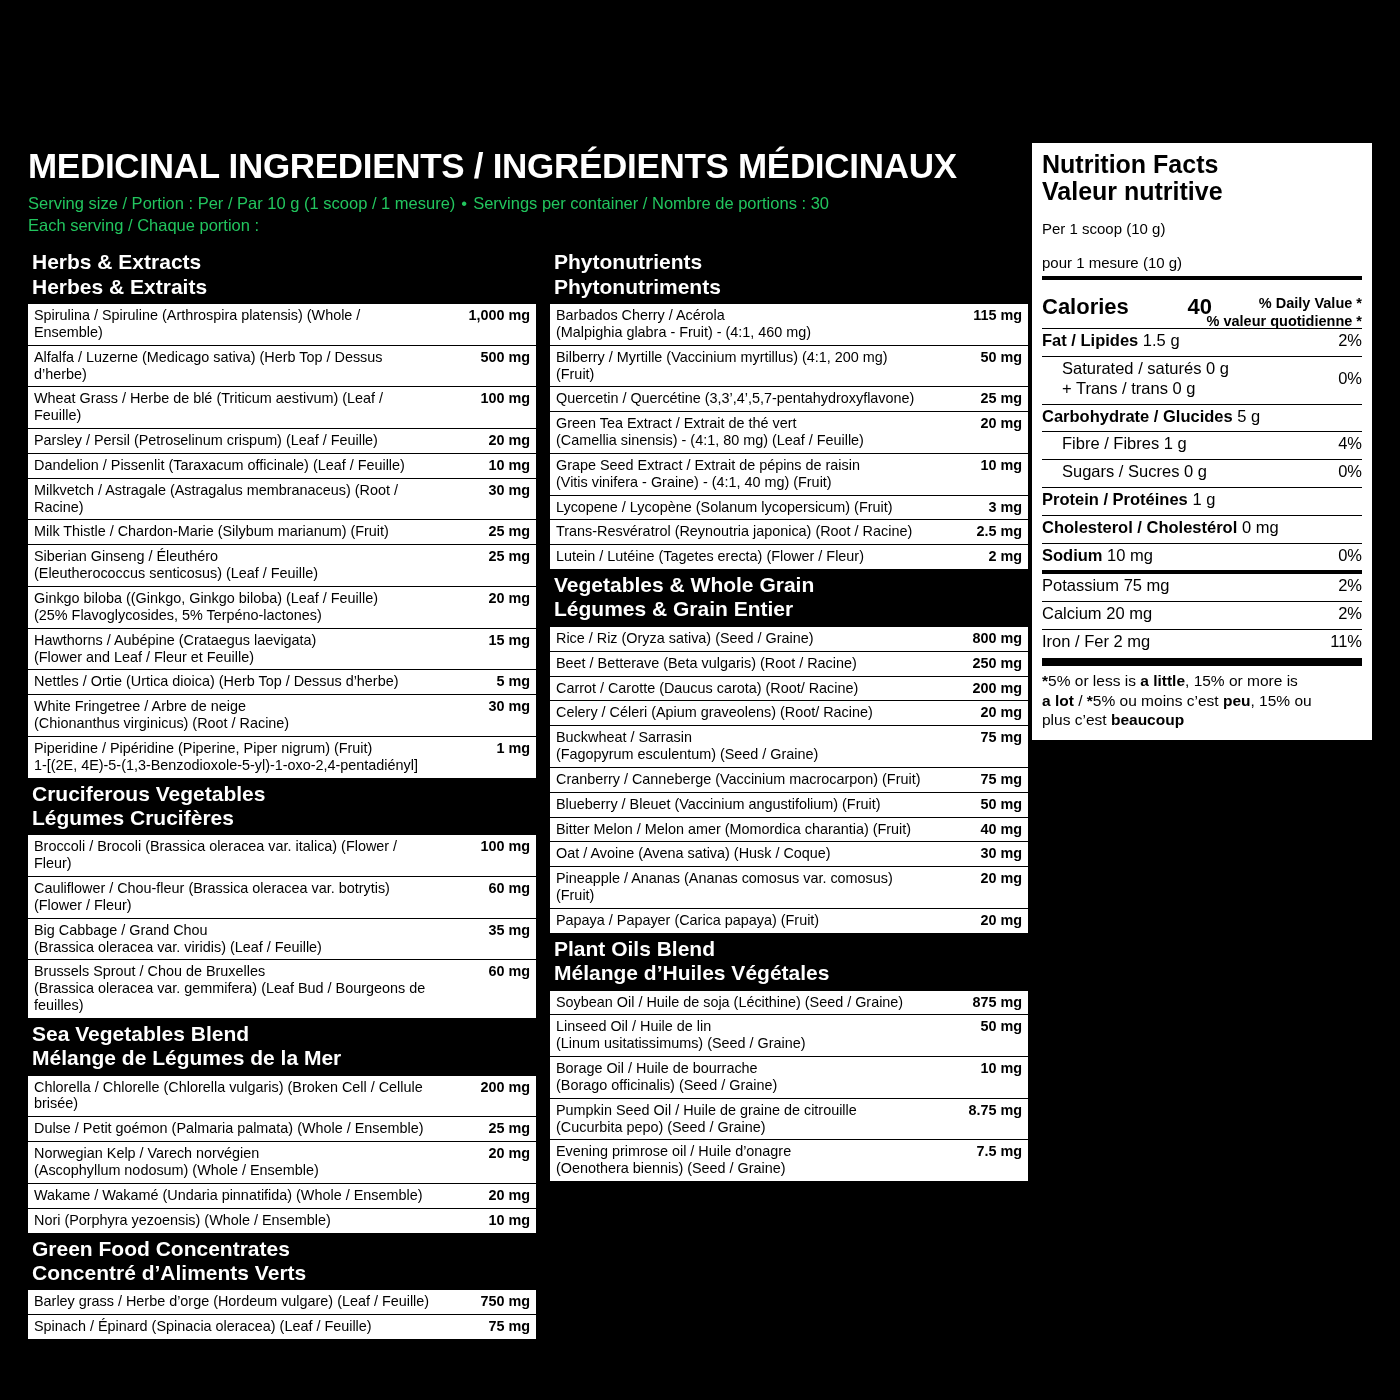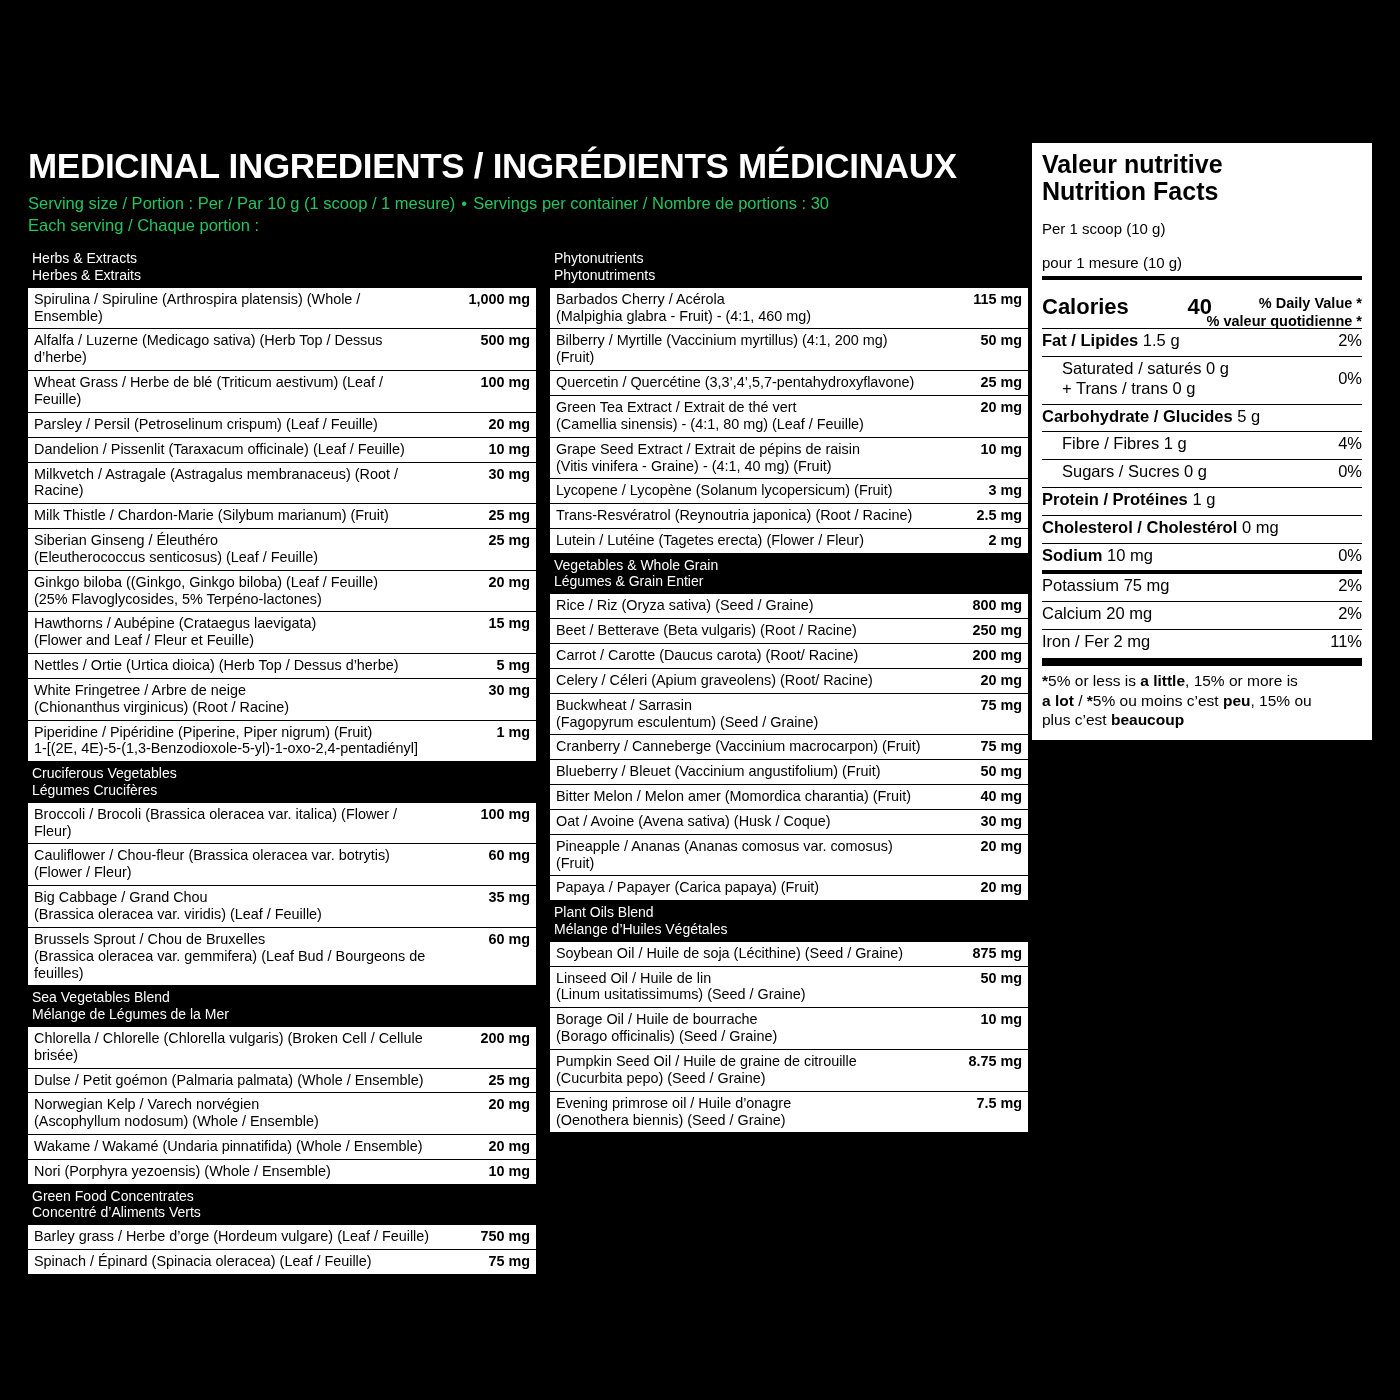--- a/index.html
+++ b/index.html
@@ -47,22 +47,22 @@
   .columns {
     display: flex;
     gap: 14px;
     margin-top: 10px;
   }
   .col-left { width: 508px; }
   .col-right { width: 478px; }
 
   .section-head {
     color: #fff;
-    font-weight: normal;
-    font-size: 14px;
+    font-weight: bold;
+    font-size: 21px;
     line-height: 1.16;
     padding: 4px 0 5px 4px;
   }
 
   table.ing {
     width: 100%;
     border-collapse: collapse;
     background: #fff;
     table-layout: fixed;
   }
@@ -420,22 +420,22 @@
                 <td><span class="nm">Evening primrose oil / Huile d’onagre</span><span class="ln2">(Oenothera biennis) (Seed / Graine)</span></td>
                 <td class="amt">7.5 mg</td>
               </tr>
         </tbody>
           </table>
       </div>
     </div>
   </div>
 
   <div class="nf">
+    <div class="nf-title">Nutrition Facts</div>
     <div class="nf-title">Valeur nutritive</div>
-    <div class="nf-title">Nutrition Facts</div>
     <div class="nf-sub">Per 1 scoop (10 g)</div>
     <div class="nf-sub">pour 1 mesure (10 g)</div>
     <div class="rule-med"></div>
 
     <div class="dv-head">
       <div>% Daily Value *</div>
       <div>% valeur quotidienne *</div>
     </div>
     <div class="cal-row">
       <span class="cal-label">Calories</span>

